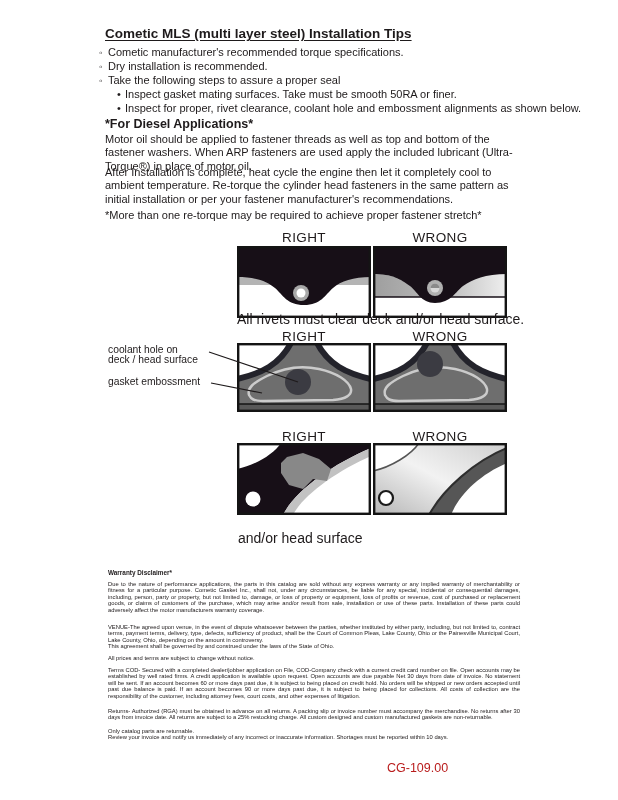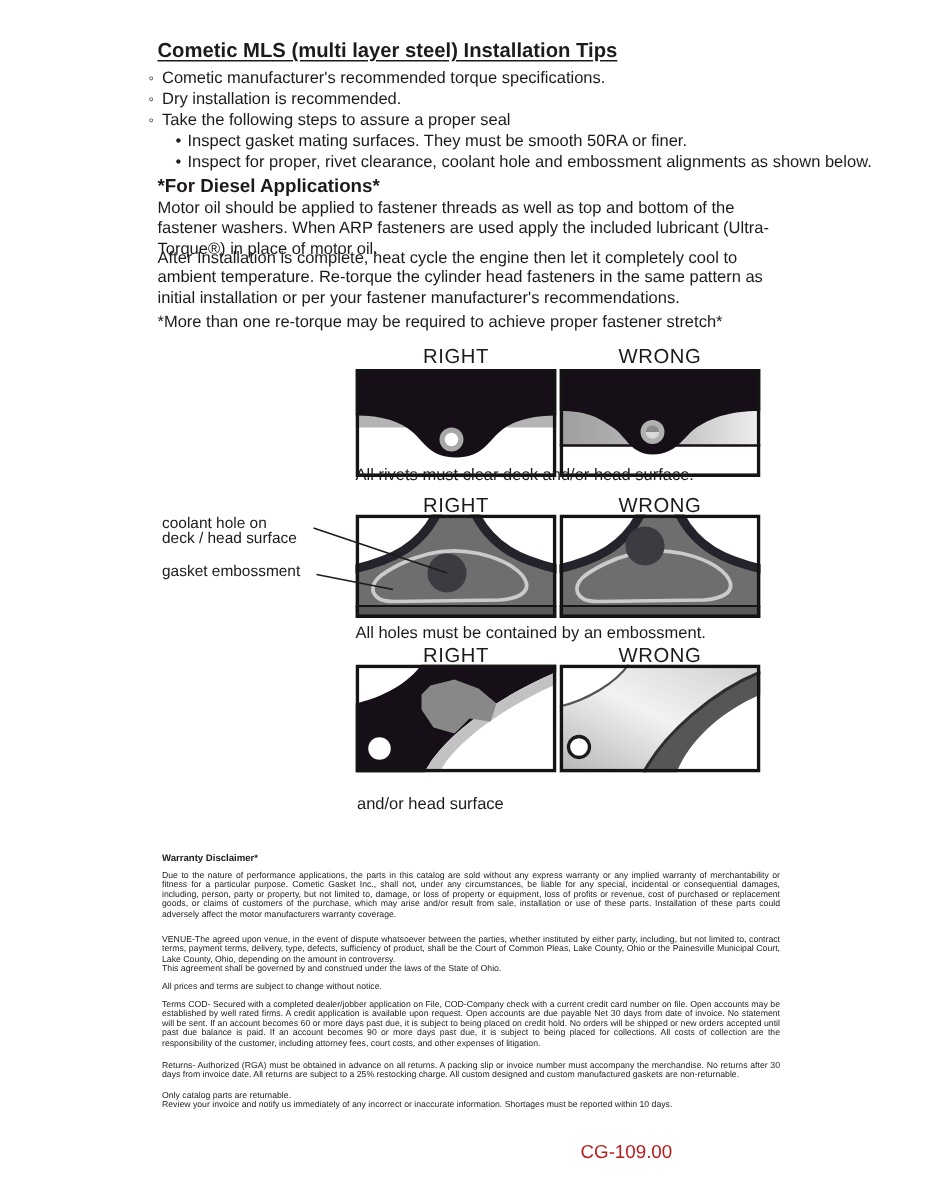--- a/index.html
+++ b/index.html
@@ -7,21 +7,21 @@
         font-family:"Liberation Sans","DejaVu Sans",sans-serif;color:#1e1a1b;}
   .abs{position:absolute;}
   .title{font-size:13.5px;font-weight:700;text-decoration:underline;text-underline-offset:2px;white-space:nowrap;}
   .body-txt{font-size:11px;line-height:13.4px;}
   .nowrap{white-space:nowrap;}
   .bullet-row{display:flex;align-items:flex-start;font-size:11px;line-height:13px;white-space:nowrap;}
   .marker{width:9px;flex:0 0 9px;font-size:10px;}
   .sub .marker{width:8px;flex:0 0 8px;font-size:11px;}
   .h2{font-size:12.5px;font-weight:700;white-space:nowrap;}
   .dlabel{font-size:13.5px;letter-spacing:.4px;width:134px;text-align:center;white-space:nowrap;}
-  .caption{font-size:11px;white-space:nowrap;}
+  .caption{font-size:14px;white-space:nowrap;}
   .annot{font-size:10.3px;line-height:9.6px;text-align:left;width:100px;}
   .fine{font-size:5.8px;line-height:6.4px;width:412px;text-align:justify;}
   .fine-h{font-size:6.4px;font-weight:700;white-space:nowrap;}
   .footer-code{font-size:12.5px;color:#b91c1c;white-space:nowrap;}
   svg{display:block;}
 </style>
 </head>
 <body>
 
 <div class="page">
@@ -35,21 +35,21 @@
   <div class="abs bullet-row" style="left:99px;top:60px;">
     <span class="marker">◦</span>
     <span>Dry installation is recommended.</span>
   </div>
   <div class="abs bullet-row" style="left:99px;top:74px;">
     <span class="marker">◦</span>
     <span>Take the following steps to assure a proper seal</span>
   </div>
   <div class="abs bullet-row sub" style="left:117px;top:88px;">
     <span class="marker">•</span>
-    <span>Inspect gasket mating surfaces.  They must be smooth 50RA or finer.</span>
+    <span>Inspect gasket mating surfaces.  Take must be smooth 50RA or finer.</span>
   </div>
   <div class="abs bullet-row sub" style="left:117px;top:102px;">
     <span class="marker">•</span>
     <span>Inspect for proper, rivet clearance, coolant hole and embossment alignments as shown below.</span>
   </div>
 
   <div class="abs body-txt" style="left:105px;top:133px;width:424px;">Motor oil should be applied to fastener threads as well as top and bottom of the fastener washers. When ARP fasteners are used apply the included lubricant (Ultra-Torque®) in place of motor oil.</div>
   <div class="abs h2" style="left:105px;top:117px;">*For Diesel Applications*</div>
   <div class="abs body-txt" style="left:105px;top:166px;width:424px;">After Installation is complete, heat cycle the engine then let it completely cool to ambient temperature. Re-torque the cylinder head fasteners in the same pattern as initial installation or per your fastener manufacturer's recommendations.</div>
   <div class="abs body-txt nowrap" style="left:105px;top:209px;">*More than one re-torque may be required to achieve proper fastener stretch*</div>
@@ -117,21 +117,20 @@
     <rect x="0" y="61" width="134" height="8" fill="#595959"></rect>
     <line x1="0" y1="61" x2="134" y2="61" stroke="#151515" stroke-width="1.4"></line>
     <rect x="1.2" y="1.2" width="131.6" height="66.6" fill="none" stroke="#141414" stroke-width="2.4"></rect>
   </svg>
 
   <svg class="abs" style="left:200px;top:343px;" width="120" height="60" viewBox="0 0 120 60">
     <line x1="9" y1="9" x2="98" y2="39" stroke="#1e1a1b" stroke-width="1.1"></line>
     <line x1="11" y1="40" x2="62" y2="50" stroke="#1e1a1b" stroke-width="1.1"></line>
   </svg>
 
-  <div class="abs caption" style="left:237px;top:416px;">All holes must be contained by an embossment.</div>
 
   <div class="abs dlabel" style="left:237px;top:429px;">RIGHT</div>
   <div class="abs dlabel" style="left:373px;top:429px;">WRONG</div>
 
   <svg class="abs" style="left:237px;top:443px;" width="134" height="72" viewBox="0 0 134 72">
     <rect width="134" height="72" fill="#ffffff"></rect>
     <path d="M44,0 C36,12 18,22 0,26 L0,72 H46 C58,48 94,22 134,5 L134,0 Z" fill="#170f17"></path>
     <path d="M46,72 C58,48 94,22 134,5 L134,13 C100,28 66,52 56,72 Z" fill="#c2c2c2"></path>
     <polygon points="50,14 66,10 82,16 94,26 90,38 76,36 66,46 52,42 44,30 44,20" fill="#888888"></polygon>
     <circle cx="16" cy="56" r="7.5" fill="#ffffff"></circle>

